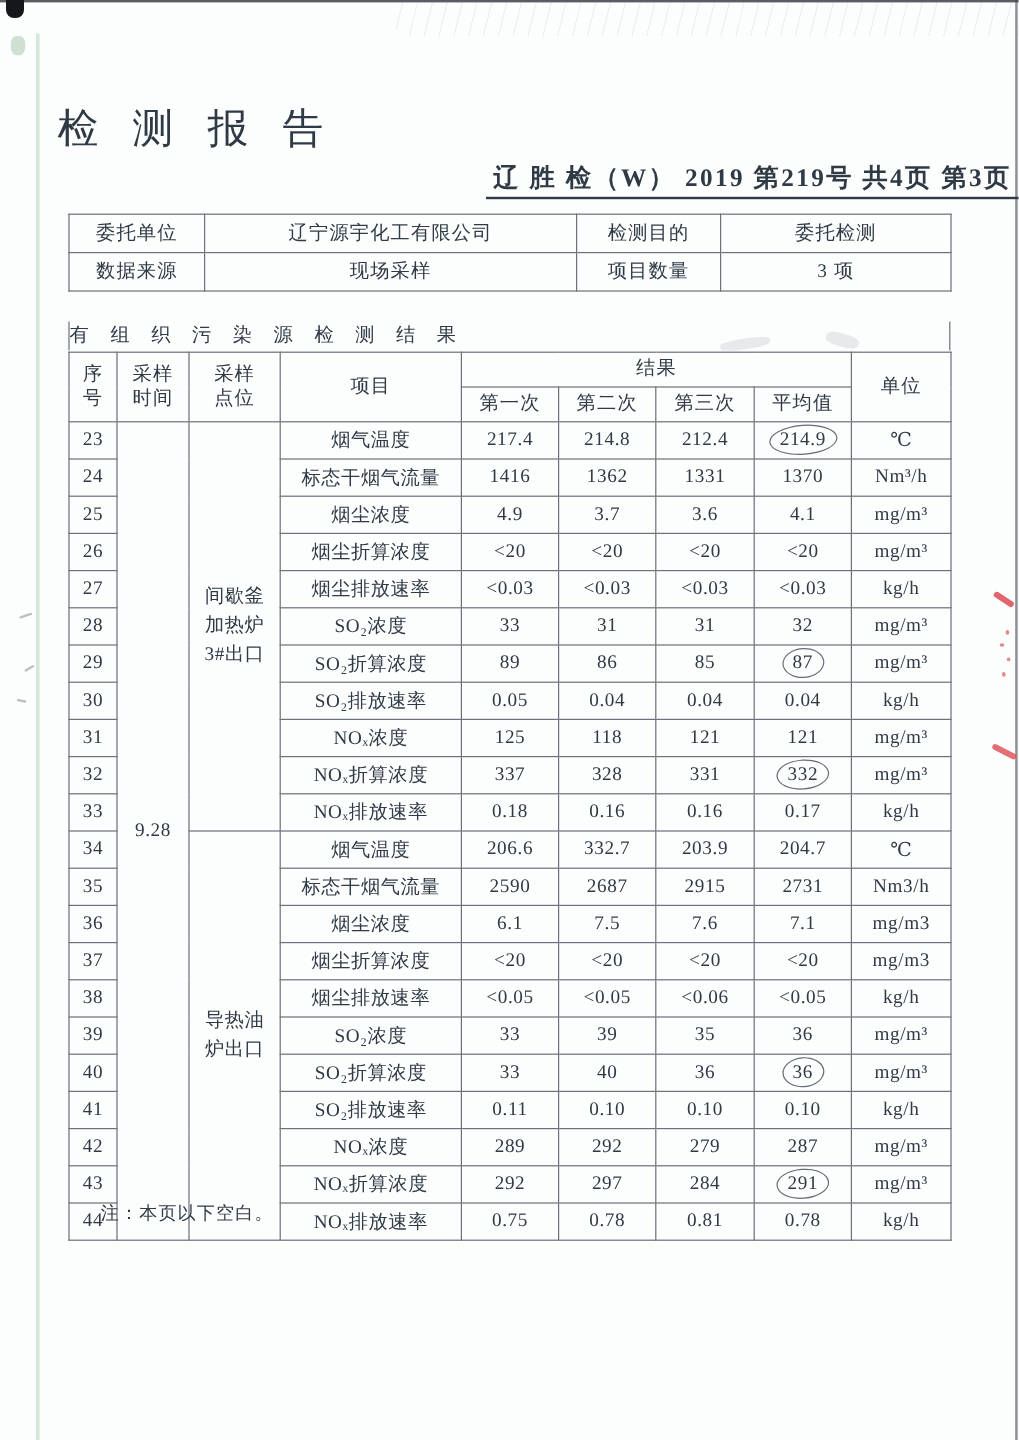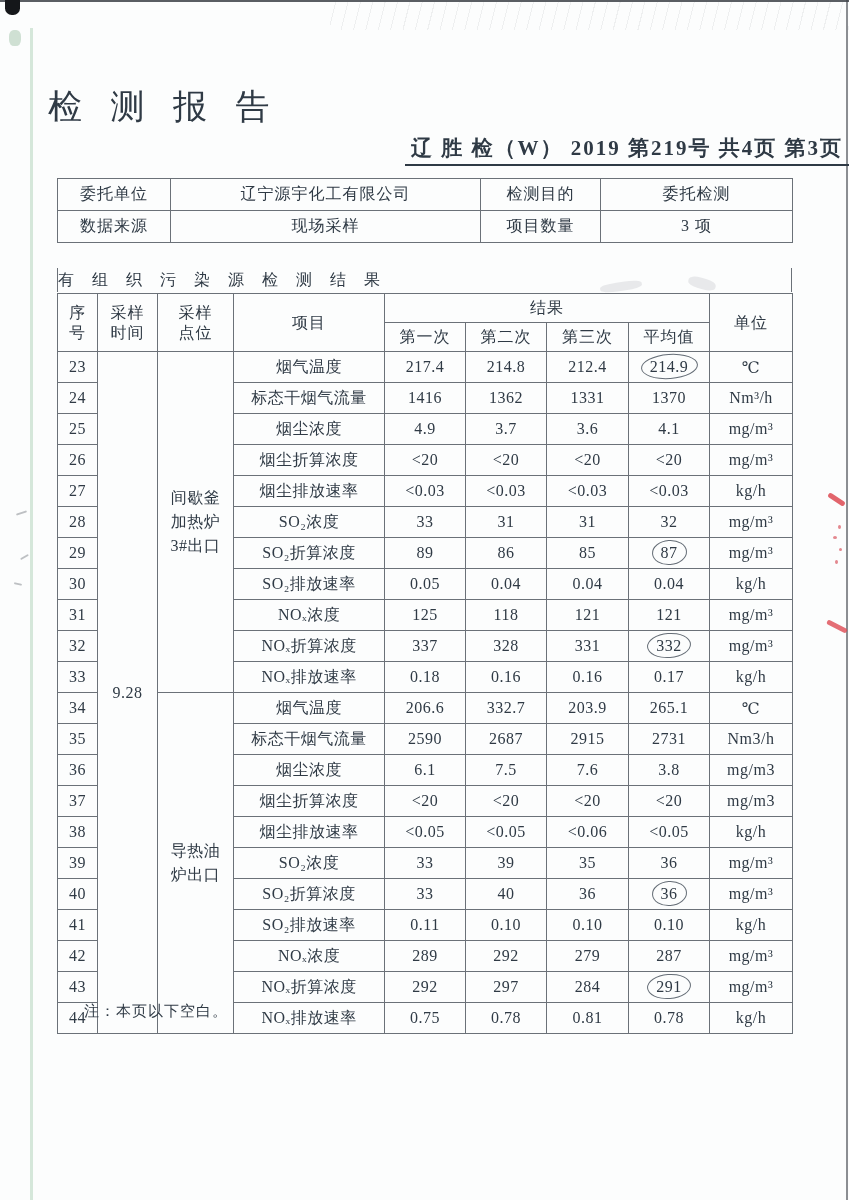--- a/index.html
+++ b/index.html
@@ -243,39 +243,39 @@
           <td>0.17</td>
           <td>kg/h</td>
         </tr>
         <tr>
           <td>34</td>
           <td rowspan="11" class="point-cell">导热油<br>炉出口</td>
           <td>烟气温度</td>
           <td>206.6</td>
           <td>332.7</td>
           <td>203.9</td>
-          <td>265.1</td>
+          <td>204.7</td>
           <td>℃</td>
         </tr>
         <tr>
           <td>35</td>
           <td>标态干烟气流量</td>
           <td>2590</td>
           <td>2687</td>
           <td>2915</td>
           <td>2731</td>
           <td>Nm3/h</td>
         </tr>
         <tr>
           <td>36</td>
           <td>烟尘浓度</td>
           <td>6.1</td>
           <td>7.5</td>
           <td>7.6</td>
-          <td>3.8</td>
+          <td>7.1</td>
           <td>mg/m3</td>
         </tr>
         <tr>
           <td>37</td>
           <td>烟尘折算浓度</td>
           <td>&lt;20</td>
           <td>&lt;20</td>
           <td>&lt;20</td>
           <td>&lt;20</td>
           <td>mg/m3</td>

